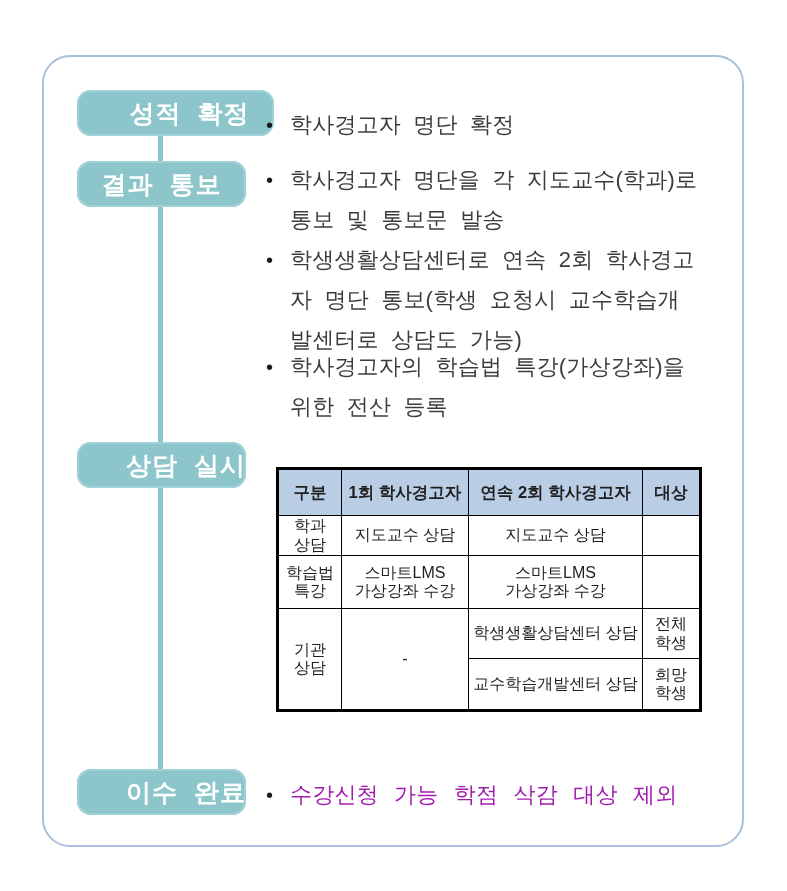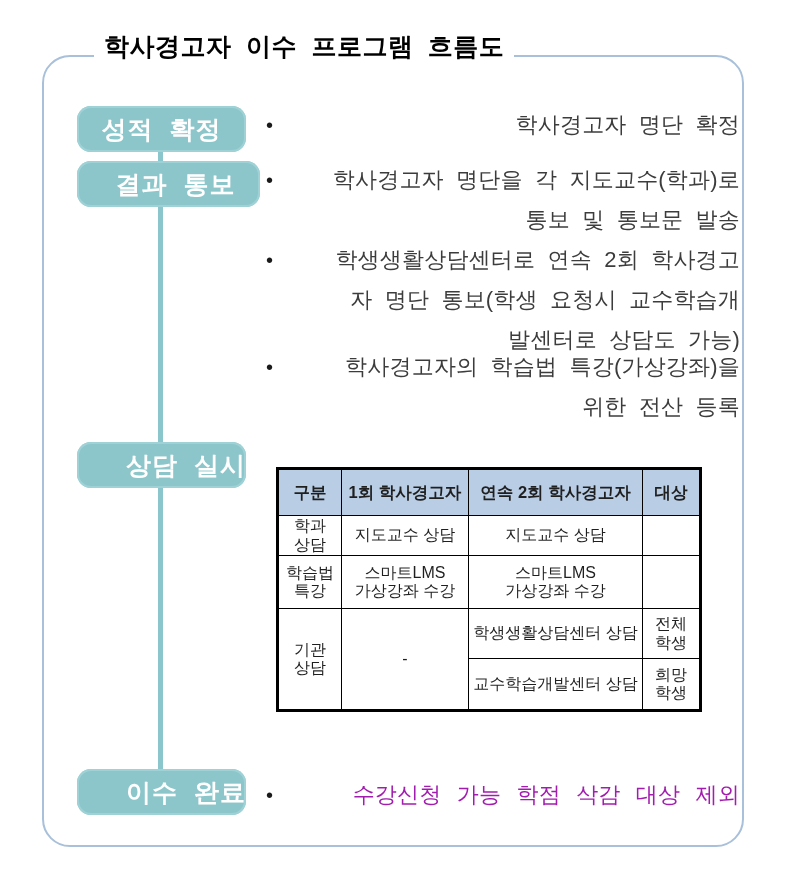--- a/index.html
+++ b/index.html
@@ -17,30 +17,30 @@
 
   
   .flow-line{position:absolute;left:158px;top:128px;width:5px;height:648px;
     background:#8AC6CC;z-index:1;}
 
   
   .stage-box{position:absolute;left:77px;width:169px;height:46px;z-index:2;
     background:#8CC6CB;border-radius:14px;color:#fff;font-size:25px;font-weight:800;
     display:flex;align-items:center;justify-content:center;word-spacing:8px;
     letter-spacing:1px;box-shadow:inset 0 0 0 2px #9ed2d6;}
-  .stage-1{top:106px;}
-  .stage-2{top:161px;padding-left:14px;}
+  .stage-1{top:90px;padding-left:28px;}
+  .stage-2{top:161px;}
   .stage-3{top:442px;justify-content:flex-end;}
   .stage-4{top:769px;justify-content:flex-end;}
 
   
   .bullet{position:absolute;left:266px;width:474px;display:flex;z-index:2;
     font-size:22px;line-height:40px;color:#3c3c3c;letter-spacing:.2px;}
   .bullet .dot{flex:0 0 24px;color:#1a1a1a;font-size:20px;line-height:40px;}
-  .bullet .btext{flex:1;white-space:pre-line;word-spacing:6px;text-align:right;}
+  .bullet .btext{flex:1;white-space:pre-line;word-spacing:6px;text-align:left;}
   .bullet-1{top:105px;}
   .bullet-2{top:160px;}
   .bullet-3{top:240px;}
   .bullet-4{top:347px;}
   .bullet-5{top:775px;}
   .bullet-5 .btext{color:#a21caf;word-spacing:9px;}
 
   
   .tbl-wrap{position:absolute;left:276px;top:467px;z-index:2;}
   table.ctable{border-collapse:collapse;border:3px solid #000;table-layout:fixed;}
@@ -59,21 +59,20 @@
   tr.r3b{height:52px;}
   td.squish{line-height:.8;}
 </style>
 </head>
 <body>
 
 <div class="canvas">
 
   <div class="outer-frame"></div>
 
-  <div class="page-title">학사경고자 이수 프로그램 흐름도</div>
 
   <div class="flow-line"></div>
 
   <div class="stage-box stage-1">
     <span>성적 확정</span>
   </div>
   <div class="stage-box stage-2">
     <span>결과 통보</span>
   </div>
   <div class="stage-box stage-3">

